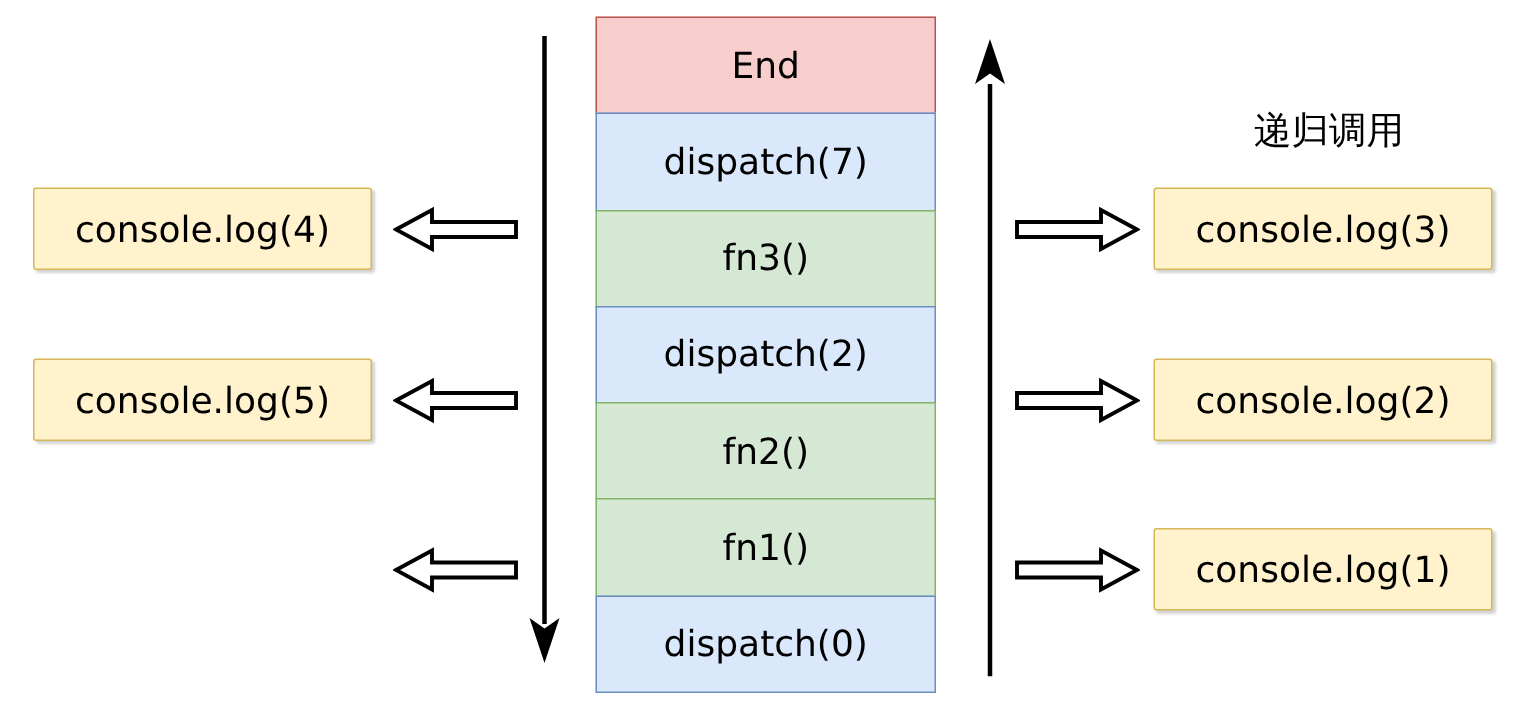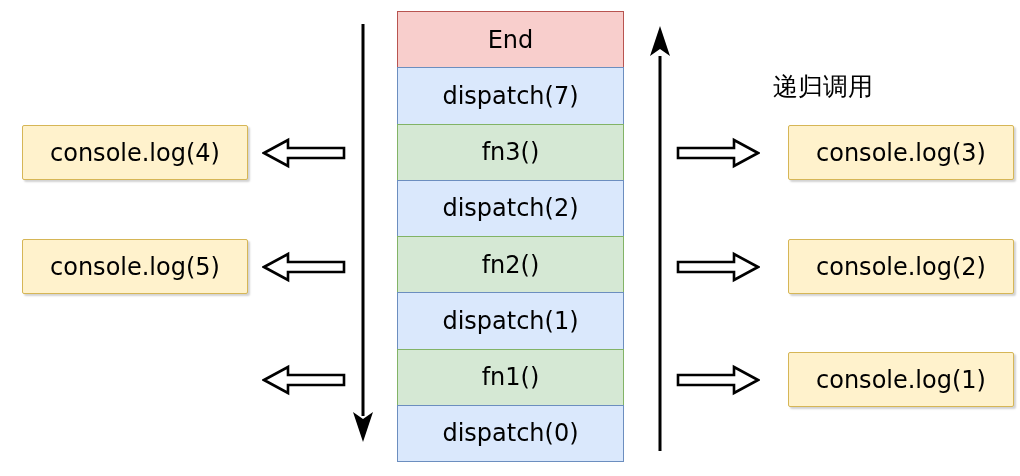--- a/index.html
+++ b/index.html
@@ -26,40 +26,40 @@
   
   .section-label {
     position: absolute;
     font-size: 25px;
     line-height: 30px;
     white-space: nowrap;
     color: #000000;
     font-family: "DejaVu Sans", "Liberation Sans", sans-serif;
   }
   #label-left  { left: 22px;  top: 72px; width: 226px; text-align: center; }
-  #label-right { left: 773px; top: 72px; width: 226px; }
+  #label-right { left: 773px; top: 72px; width: 226px; text-align: center; }
 
   
   .log-box {
     position: absolute;
     width: 226px;
     height: 55px;
     box-sizing: border-box;
     background: #fff2cc;
     border: 1px solid #d6b656;
     border-radius: 2px;
     display: flex;
     align-items: center;
     justify-content: center;
     font-size: 24px;
     color: #000000;
     box-shadow: 2px 2px 2px rgba(0,0,0,0.18);
   }
   .log-left  { left: 22px; }
-  .log-right { left: 788px; }
+  .log-right { left: 769px; }
   .row-a { top: 125px; }
   .row-b { top: 239px; }
   .row-c { top: 352px; }
 
   
   .harrow {
     position: absolute;
     width: 84px;
     height: 34px;
   }
@@ -148,23 +148,20 @@
     </div>
     <div class="stack-row c-fn">
       <span>fn3()</span>
     </div>
     <div class="stack-row c-disp">
       <span>dispatch(2)</span>
     </div>
     <div class="stack-row c-fn">
       <span>fn2()</span>
     </div>
-    <div class="stack-row c-disp">
-      <span>dispatch(1)</span>
-    </div>
     <div class="stack-row c-fn">
       <span>fn1()</span>
     </div>
     <div class="stack-row c-disp">
       <span>dispatch(0)</span>
     </div>
   </div>
 
   <div class="varrow" id="varrow-up">
     <svg viewBox="0 0 28 427" xmlns="http://www.w3.org/2000/svg">

